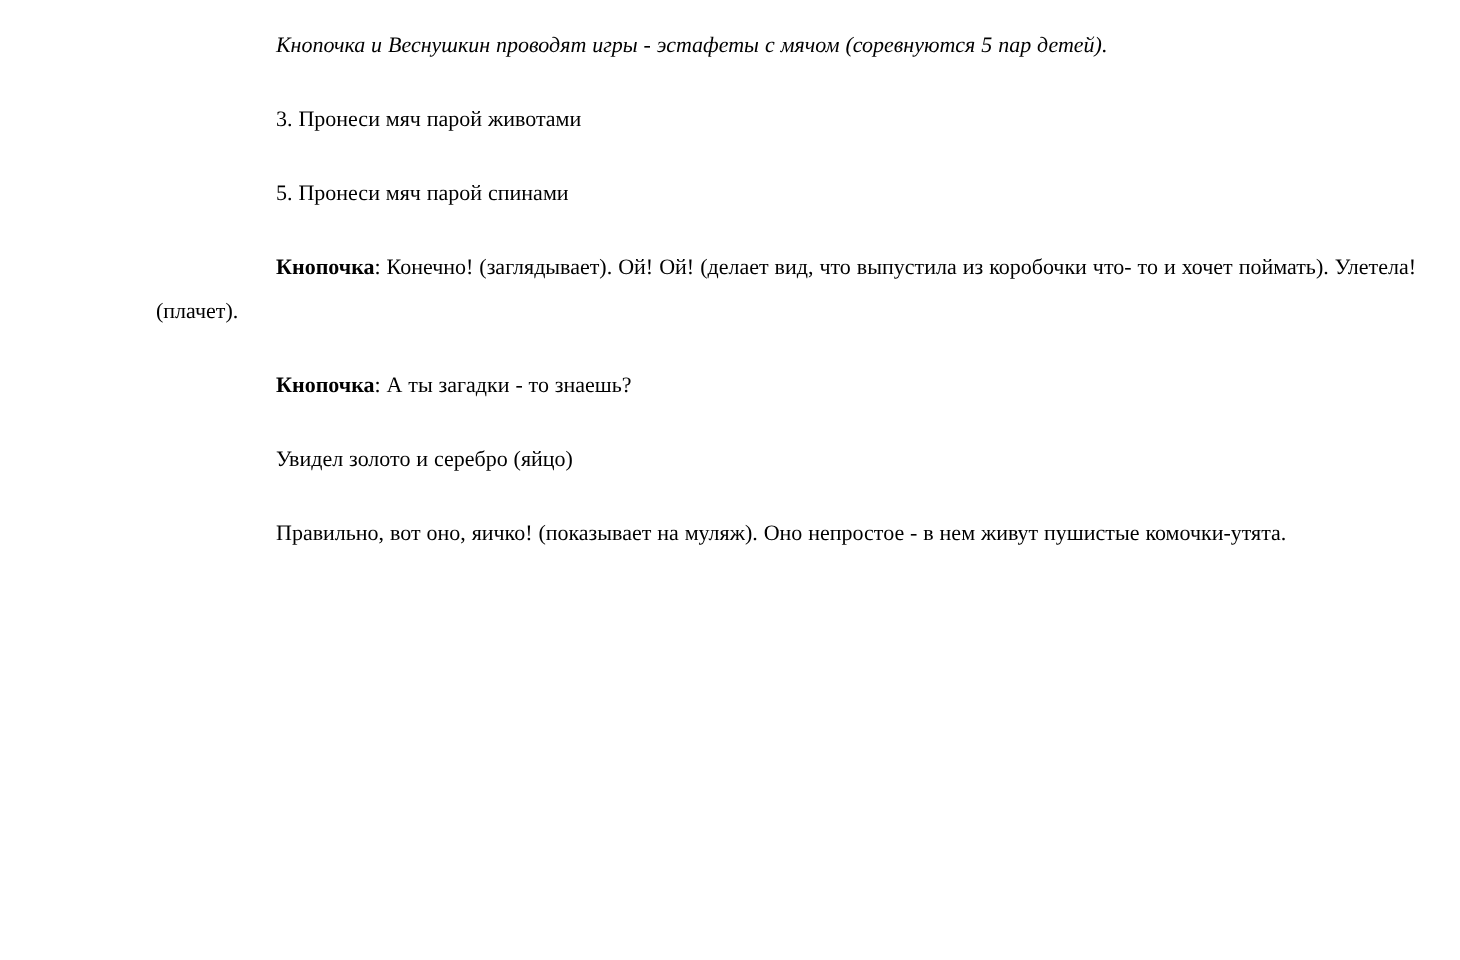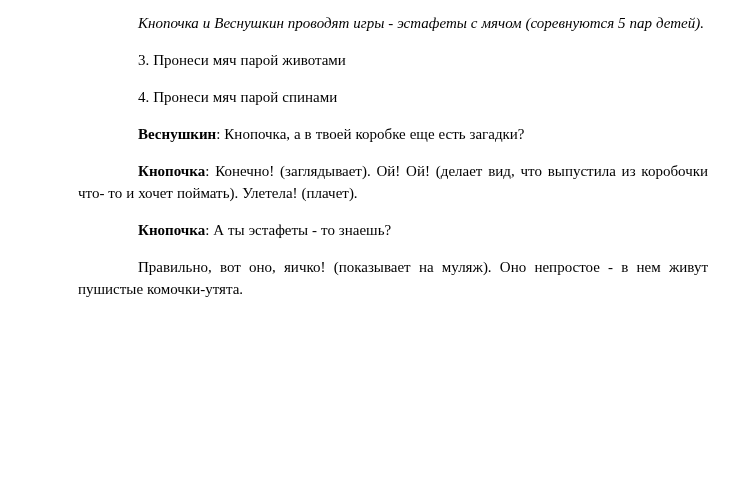--- a/index.html
+++ b/index.html
@@ -23,21 +23,21 @@
   }
   #text-column {
     position: absolute;
     left: 78px;
     top: 12px;
     width: 630px;
   }
   .para {
     margin: 0 0 15px 0;
     padding: 0;
-    font-size: 15px;
+    font-size: 11px;
     line-height: 22px;
     text-align: justify;
     text-justify: inter-word;
     text-indent: 60px;
     word-spacing: 0.2px;
     -webkit-font-smoothing: none;
   }
   .para:last-child {
     margin-bottom: 0;
   }
@@ -52,28 +52,28 @@
 <body>
 
 <div id="document-page">
   <div id="text-column">
 
     <p class="para italic">Кнопочка и Веснушкин проводят игры - эстафеты с мячом (соревнуются 5 пар детей).</p>
 
 
     <p class="para">3. Пронеси мяч парой животами</p>
 
-    <p class="para">4. Пронеси мяч парой спинами</p>
+    <p class="para">5. Пронеси мяч парой спинами</p>
 
-    <p class="para"><span class="speaker">Веснушкин</span><span>: Кнопочка, а в твоей коробке еще есть загадки?</span></p>
 
     <p class="para"><span class="speaker">Кнопочка</span><span>: Конечно! (заглядывает). Ой! Ой! (делает вид, что выпустила из коробочки что- то и хочет поймать). Улетела! (плачет).</span></p>
 
 
-    <p class="para"><span class="speaker">Кнопочка</span><span>: А ты эстафеты - то знаешь?</span></p>
+    <p class="para"><span class="speaker">Кнопочка</span><span>: А ты загадки - то знаешь?</span></p>
 
 
 
+    <p class="para">Увидел золото и серебро (яйцо)</p>
 
     <p class="para">Правильно, вот оно, яичко! (показывает на муляж). Оно непростое - в нем живут пушистые комочки-утята.</p>
 
   </div>
 </div>
 
 </body></html>

